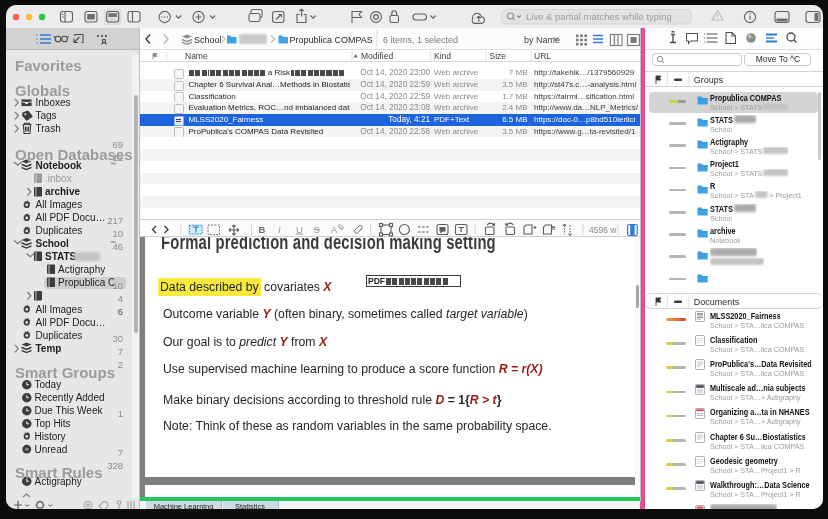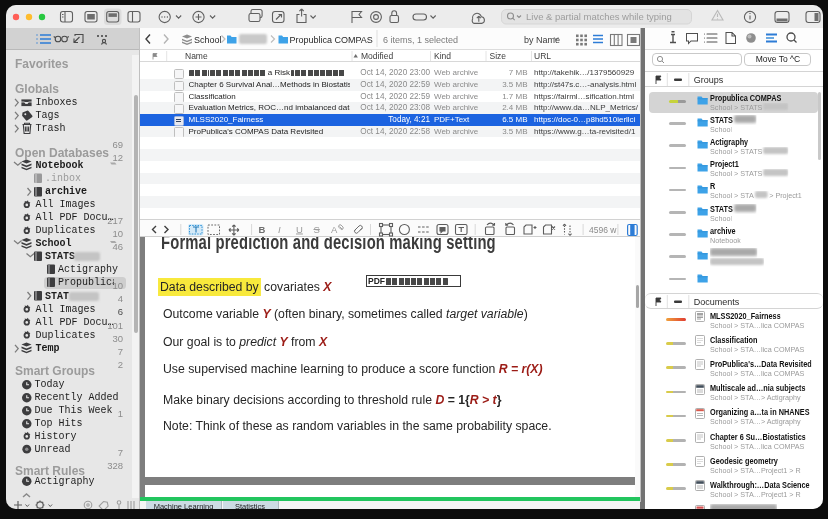--- a/index.html
+++ b/index.html
@@ -1,31 +1,31 @@
 <!DOCTYPE html>
 <html><head><meta charset="utf-8">
 <style>
 html,body{margin:0;padding:0;}
 body{width:828px;height:519px;background:#0c0c0c;font-family:"Liberation Sans",sans-serif;position:relative;overflow:hidden;}
-#win{position:absolute;left:6px;top:5px;width:817px;height:504px;border-radius:10px;overflow:hidden;background:#737373;}
+#win{position:absolute;left:6px;top:5px;width:817px;height:504px;border-radius:10px;overflow:hidden;background:#ec4899;}
 .abs{position:absolute;}
 .blur{background:#c4c4c4;filter:blur(1.3px);border-radius:2px;}
 .blurd{background:#a9a9a9;filter:blur(1.6px);border-radius:2px;}
 
 #titlebar{left:0;top:0;width:817px;height:23px;background:#ececec;}
 
 #sbtabs{left:0;top:23px;width:133px;height:22px;background:#d2d2d2;border-bottom:1px solid #b9b9b9;box-sizing:border-box;}
 #pathbar{left:134px;top:23px;width:500px;height:22px;background:#fcfcfc;border-bottom:1px solid #dcdcdc;box-sizing:border-box;font-size:9px;color:#282828;}
 #inspicons{left:639px;top:23px;width:178px;height:22px;background:#fdfdfd;border-bottom:1px solid #dcdcdc;box-sizing:border-box;}
 
 #sidebar{left:0;top:45px;width:133px;height:459px;background:#e7e7e7;font-size:10px;color:#1c1c1c;}
-#sidebar .hdr{position:absolute;left:15px;font-size:12px;font-weight:bold;color:#9b9b9b;}
+#sidebar .hdr{position:absolute;left:15px;font-size:15px;font-weight:bold;color:#9b9b9b;}
 .srow{position:absolute;left:0;width:133px;height:13px;line-height:13px;white-space:nowrap;}
 .srow .cnt{position:absolute;right:16px;top:0;color:#8c8c8c;font-size:9.5px;margin-top:29px;}
-.srow .txt{position:absolute;top:0;font-family:Liberation Mono, monospace;}
+.srow .txt{position:absolute;top:0;}
 .bold{font-weight:bold;}
 
 #vdiv1{left:133px;top:23px;width:1px;height:481px;background:#c0c0c0;}
 #vdiv2{left:634px;top:23px;width:1px;height:474px;background:#c0c0c0;}
 #listhdr{left:134px;top:45px;width:500px;height:12px;background:#fff;border-bottom:1px solid #d8d8d8;box-sizing:border-box;font-size:8.5px;color:#3c3c3c;}
 #listhdr span{position:absolute;top:1px;}
 #rows{left:134px;top:57px;width:500px;height:156.5px;background:#fff;}
 .frow{position:absolute;left:0;width:500px;height:11.7px;font-size:8px;line-height:11.7px;white-space:nowrap;overflow:hidden;}
 .stripe{background:#f3f4f5;}
 .selrow{background:#1c63e0;color:#fff;}
@@ -321,25 +321,20 @@
         <span class="cnt">10</span>
       </div>
     <div class="srow" style="top:213px;">
         <span class="txt" style="left:52px;">Actigraphy</span>
         <span class="cnt">4</span>
       </div>
     <div class="srow" style="top:226px;">
         <span class="txt" style="left:52px;display:inline-block;position:absolute;max-width:56px;overflow:hidden;">Propublica C…</span>
         <span class="cnt" style="color:#4a4a4a;">6</span>
       </div>
-    <div class="srow" style="top:239.5px;">
-        <span class="txt bold" style="left:39px;">STAT</span>
-        <span class="blur" style="position:absolute;left:63px;top:2px;width:30px;height:9px;"></span>
-        <span class="cnt">101</span>
-      </div>
     <div class="srow" style="top:252.5px;">
         <span class="txt" style="left:29.5px;">All Images</span>
         <span class="cnt">30</span>
       </div>
     <div class="srow" style="top:265.5px;">
         <span class="txt" style="left:29.5px;">All PDF Docu…</span>
         <span class="cnt">7</span>
       </div>
     <div class="srow" style="top:278.5px;">
         <span class="txt" style="left:29.5px;">Duplicates</span>

